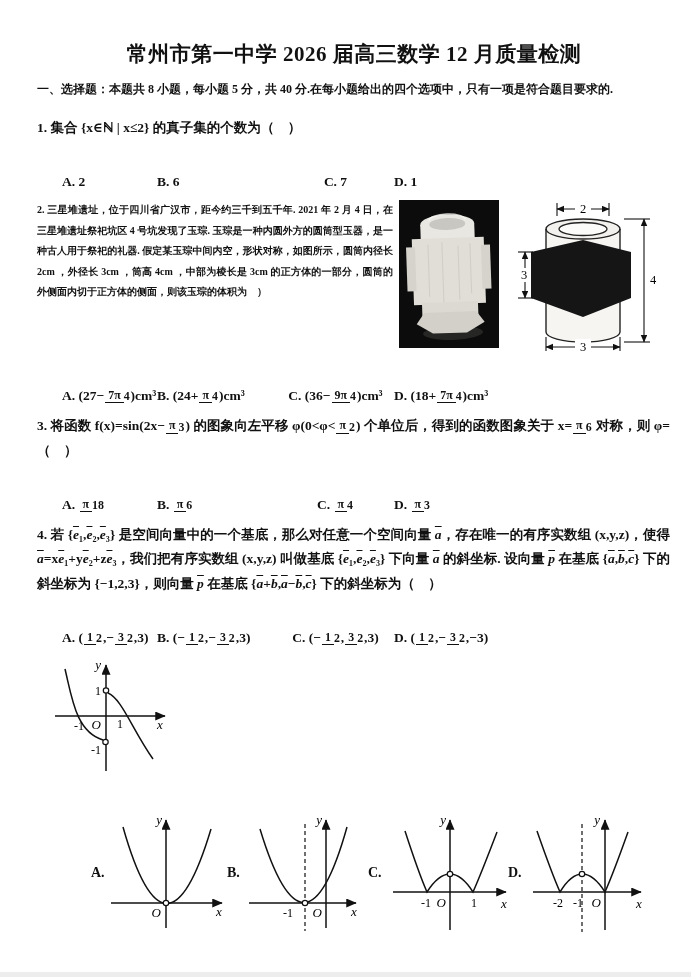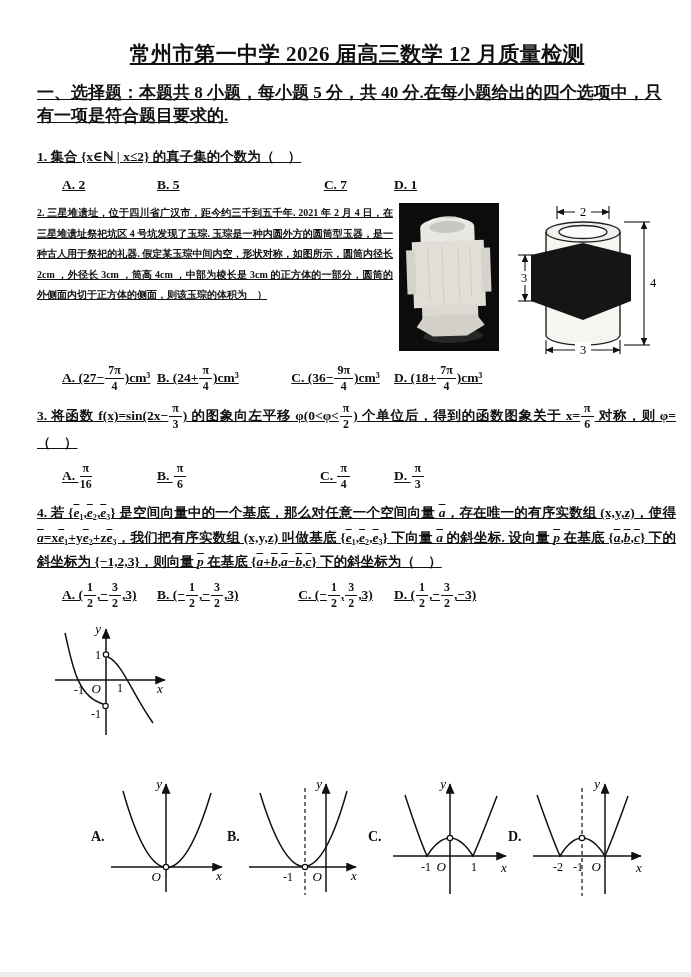--- a/index.html
+++ b/index.html
@@ -1,28 +1,28 @@
 <!DOCTYPE html>
 <html><head>
 <meta charset="utf-8">
 <style>
   html,body{margin:0;padding:0;background:#888;}
   .sheet{width:691px;height:977px;margin:0 auto;background:#fff;position:relative;overflow:hidden;
          font-family:"Liberation Serif","DejaVu Serif",serif;color:#111;}
-  .inner{padding:40px 14px 0 37px;text-decoration:underline;}
+  .inner{padding:40px 20px 0 37px;}
   h1.title{font-size:21px;font-weight:700;text-align:center;margin:0 0 13px 0;letter-spacing:.5px;}
-  .hdr{font-size:17px;font-weight:700;margin:0 0 18px 0;}
+  .hdr{font-size:12px;font-weight:700;margin:0 0 18px 0;}
   .stem{font-size:13.5px;font-weight:600;line-height:1.8;margin:6px 1px 2px 0;text-align:justify;}
   .opts{display:flex;align-items:center;font-size:13.5px;font-weight:600;padding-left:25px;margin:8px 0 10px 0;}
-  .opts .opt{white-space:nowrap;}
+  .opts .opt{white-space:nowrap;margin-top:26px;}
   .opts .opt:nth-child(1){width:95px;}
   .opts .opt:nth-child(2){width:120px;}
   .opts .opt:nth-child(3){width:117px;text-align:center;}
   
-  .fr{display:inline-flex;flex-direction:column;align-items:center;vertical-align:middle;
+  .fr{display:inline-flex;flex-direction:row;align-items:center;vertical-align:middle;
       line-height:1.05;font-size:.88em;margin:0 1px;position:relative;top:-1px;}
   .fr .nu{display:block;padding:0 3px 1px 3px;border-bottom:1.3px solid #111;}
   .fr .de{display:block;padding-top:1px;}
   .ov{font-style:italic;text-decoration:overline;}
   
   .q2row{display:flex;margin-top:4px;}
   .q2text{width:356px;font-size:10px;font-weight:600;line-height:2.05;margin:0;text-align:justify;}
   .q2figs{width:268px;margin-left:6px;display:flex;align-items:flex-start;gap:5px;padding-top:0;}
   
   .maingraph{margin:2px 0 0 6px;display:block;}
@@ -49,21 +49,21 @@
 
 <div class="sheet">
  <div class="inner">
 
   <h1 class="title">常州市第一中学 2026 届高三数学 12 月质量检测</h1>
   <p class="hdr">一、选择题：本题共 8 小题，每小题 5 分，共 40 分.在每小题给出的四个选项中，只有一项是符合题目要求的.</p>
 
   <p class="stem">1. 集合 {x∈ℕ | x≤2} 的真子集的个数为（　）</p>
   <div class="opts">
     <span class="opt">A. 2</span>
-    <span class="opt">B. 5</span>
+    <span class="opt">B. 6</span>
     <span class="opt">C. 7</span>
     <span class="opt">D. 1</span>
   </div>
 
   <div class="q2row">
     <p class="q2text">2. 三星堆遗址，位于四川省广汉市，距今约三千到五千年. 2021 年 2 月 4 日，在三星堆遗址祭祀坑区 4 号坑发现了玉琮. 玉琮是一种内圆外方的圆筒型玉器，是一种古人用于祭祀的礼器. 假定某玉琮中间内空，形状对称，如图所示，圆筒内径长 2cm ，外径长 3cm ，筒高 4cm ，中部为棱长是 3cm 的正方体的一部分，圆筒的外侧面内切于正方体的侧面，则该玉琮的体积为　）</p>
     <div class="q2figs">
 
       <svg width="100" height="150" viewBox="0 0 100 150">
         <rect x="0" y="0" width="100" height="148" fill="#0c0c0c"></rect>
@@ -152,21 +152,21 @@
         </span>) 的图象向左平移 φ(0&lt;φ&lt;<span class="fr">
           <span class="nu">π</span>
           <span class="de">2</span>
         </span>) 个单位后，得到的函数图象关于 x=<span class="fr">
           <span class="nu">π</span>
           <span class="de">6</span>
         </span> 对称，则 φ=（　）</p>
   <div class="opts">
     <span class="opt">A. <span class="fr">
             <span class="nu">π</span>
-            <span class="de">16</span>
+            <span class="de">18</span>
           </span></span>
     <span class="opt">B. <span class="fr">
             <span class="nu">π</span>
             <span class="de">6</span>
           </span></span>
     <span class="opt">C. <span class="fr">
             <span class="nu">π</span>
             <span class="de">4</span>
           </span></span>
     <span class="opt">D. <span class="fr">

